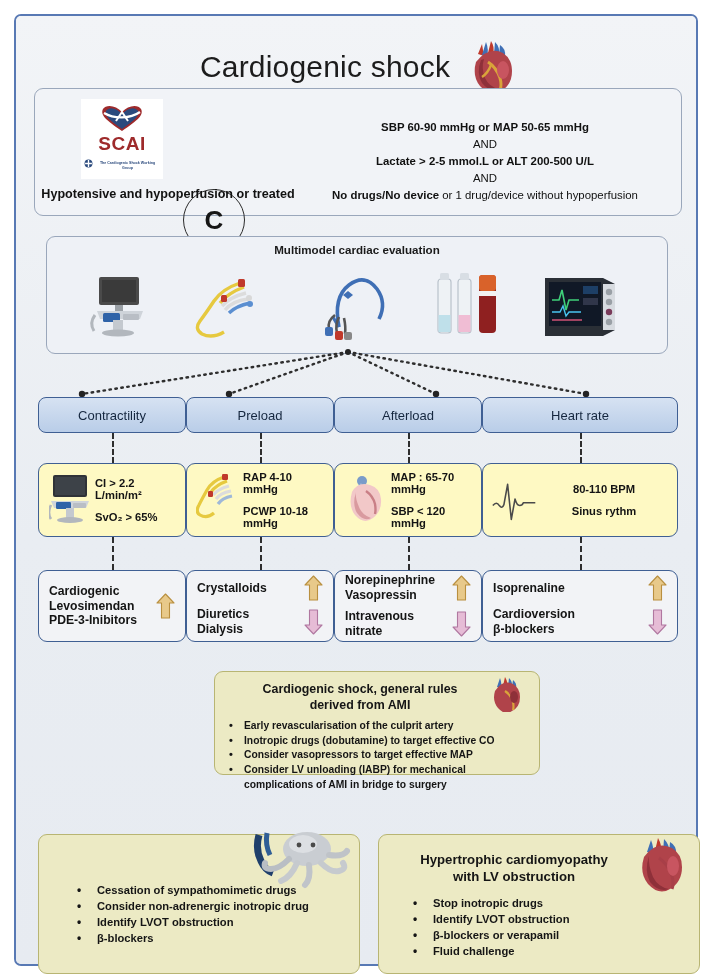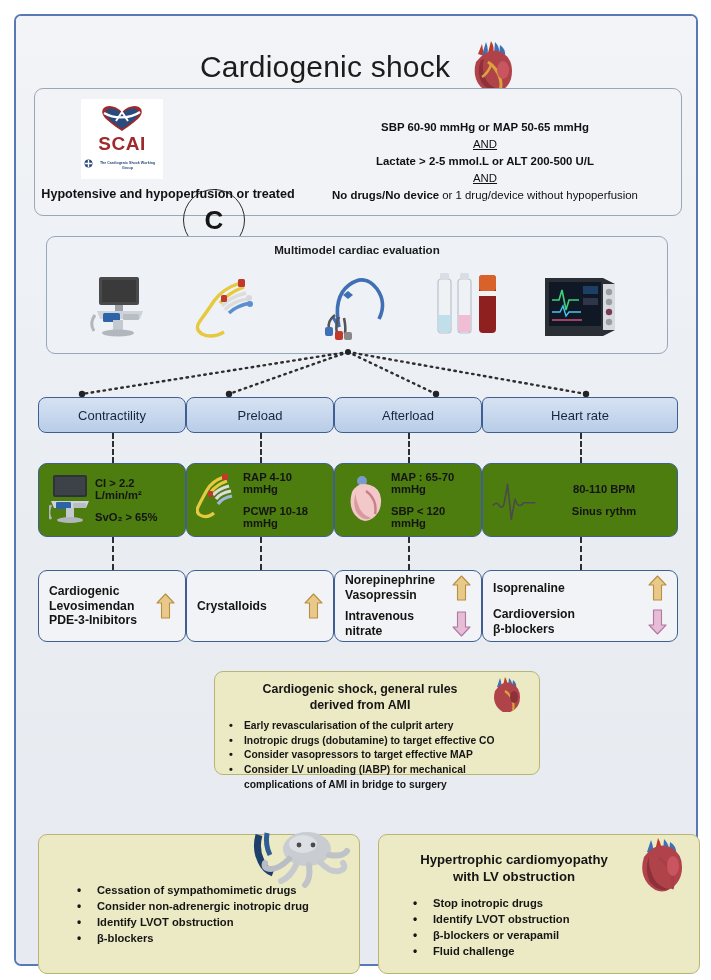--- a/index.html
+++ b/index.html
@@ -78,21 +78,21 @@
     width:62px; height:62px; border-radius:50%;
     border:1.7px solid #2b2b2b; background:transparent;
     display:flex; align-items:center; justify-content:center;
     font-size:26px; font-weight:bold; color:#151515;
   }
   .criteria {
     position:absolute; left:255px; top:30px; width:390px;
     text-align:center; line-height:1.48; font-size:11.4px; color:#111;
   }
   .criteria .b { font-weight:bold; }
-  .criteria .and { font-weight:normal;text-decoration:underline; }
+  .criteria .and { font-weight:normal; }
 
   
   #multimodal-panel { left:30px; top:220px; width:622px; height:118px; background:#eef1f6; }
   .mm-title {
     position:absolute; top:6px; left:0; width:100%;
     text-align:center; font-size:11.6px; font-weight:bold; color:#1a1a1a;
   }
   .mm-icons {
     position:absolute; top:26px; left:0; width:100%; height:86px;
     display:flex; align-items:center; justify-content:space-around;
@@ -106,21 +106,21 @@
   .col-head {
     position:absolute; top:381px; height:36px;
     border:1.4px solid #3f5f93; border-radius:8px;
     background:linear-gradient(180deg,#d6e2f2 0%, #b9cde8 100%);
     display:flex; align-items:center; justify-content:center;
     font-size:13px; color:#15273f;
   }
   .col-measure {
     position:absolute; top:447px; height:74px;
     border:1.4px solid #3f5f93; border-radius:9px;
-    background:#4d7c0f;
+    background:#fef9c3;
     display:flex; align-items:center;
     padding:0 8px;
   }
   .col-treat {
     position:absolute; top:554px; height:72px;
     border:1.4px solid #3f5f93; border-radius:9px;
     background:#f2f3f6;
     display:flex; align-items:center;
     padding:0 10px;
   }
@@ -362,20 +362,31 @@
           <div class="treat-block">
             <div class="treat-col">
               <div class="treat-line">Crystalloids</div>
             </div>
             <div class="arrows">
               <svg class="arrow" viewBox="0 0 19 26">
                 <path d="M9.5 1 L18 10 L13.5 10 L13.5 25 L5.5 25 L5.5 10 L1 10 Z" fill="#e8c98a" stroke="#b98f3f" stroke-width="1.1" stroke-linejoin="round"></path>
               </svg>
             </div>
           </div>
+          <div class="treat-block">
+            <div class="treat-col">
+              <div class="treat-line">Diuretics</div>
+              <div class="treat-line">Dialysis</div>
+            </div>
+            <div class="arrows">
+              <svg class="arrow" viewBox="0 0 19 26">
+                <path d="M9.5 25 L18 16 L13.5 16 L13.5 1 L5.5 1 L5.5 16 L1 16 Z" fill="#e6bcd6" stroke="#b077a0" stroke-width="1.1" stroke-linejoin="round"></path>
+              </svg>
+            </div>
+          </div>
         </div>
         <div class="vdash" style="left: 244px; top: 417px; height: 30px;"></div>
         <div class="vdash" style="left: 244px; top: 521px; height: 33px;"></div>
         <div class="col-head" style="left: 318px; width: 148px;">
           <span>Afterload</span>
         </div>
         <div class="col-measure" style="left: 318px; width: 148px;">
           <div class="meas-icon">
             <svg width="42" height="52" viewBox="0 0 42 52">
               <circle cx="16" cy="7" r="5" fill="#7a9cc9"></circle>
@@ -409,21 +420,21 @@
             </div>
             <div class="arrows">
               <svg class="arrow" viewBox="0 0 19 26">
                 <path d="M9.5 25 L18 16 L13.5 16 L13.5 1 L5.5 1 L5.5 16 L1 16 Z" fill="#e6bcd6" stroke="#b077a0" stroke-width="1.1" stroke-linejoin="round"></path>
               </svg>
             </div>
           </div>
         </div>
         <div class="vdash" style="left: 392px; top: 417px; height: 30px;"></div>
         <div class="vdash" style="left: 392px; top: 521px; height: 33px;"></div>
-        <div class="col-head" style="left: 466px; width: 196px; border-radius: 6px;">
+        <div class="col-head" style="left: 466px; width: 196px;">
           <span>Heart rate</span>
         </div>
         <div class="col-measure" style="left: 466px; width: 196px;">
           <div class="meas-icon">
             <svg width="52" height="44" viewBox="0 0 52 44">
               <path d="M2 28 q4 -5 7 0 q3 4 5 -1 l4 -22 l4 38 l4 -22 q2 7 5 7 q3 0 4 -3 h13" stroke="#4a4a4a" stroke-width="1.7" fill="none" stroke-linejoin="round"></path>
             </svg>
           </div>
           <div class="meas-lines center">
             <div>80-110 BPM</div>

